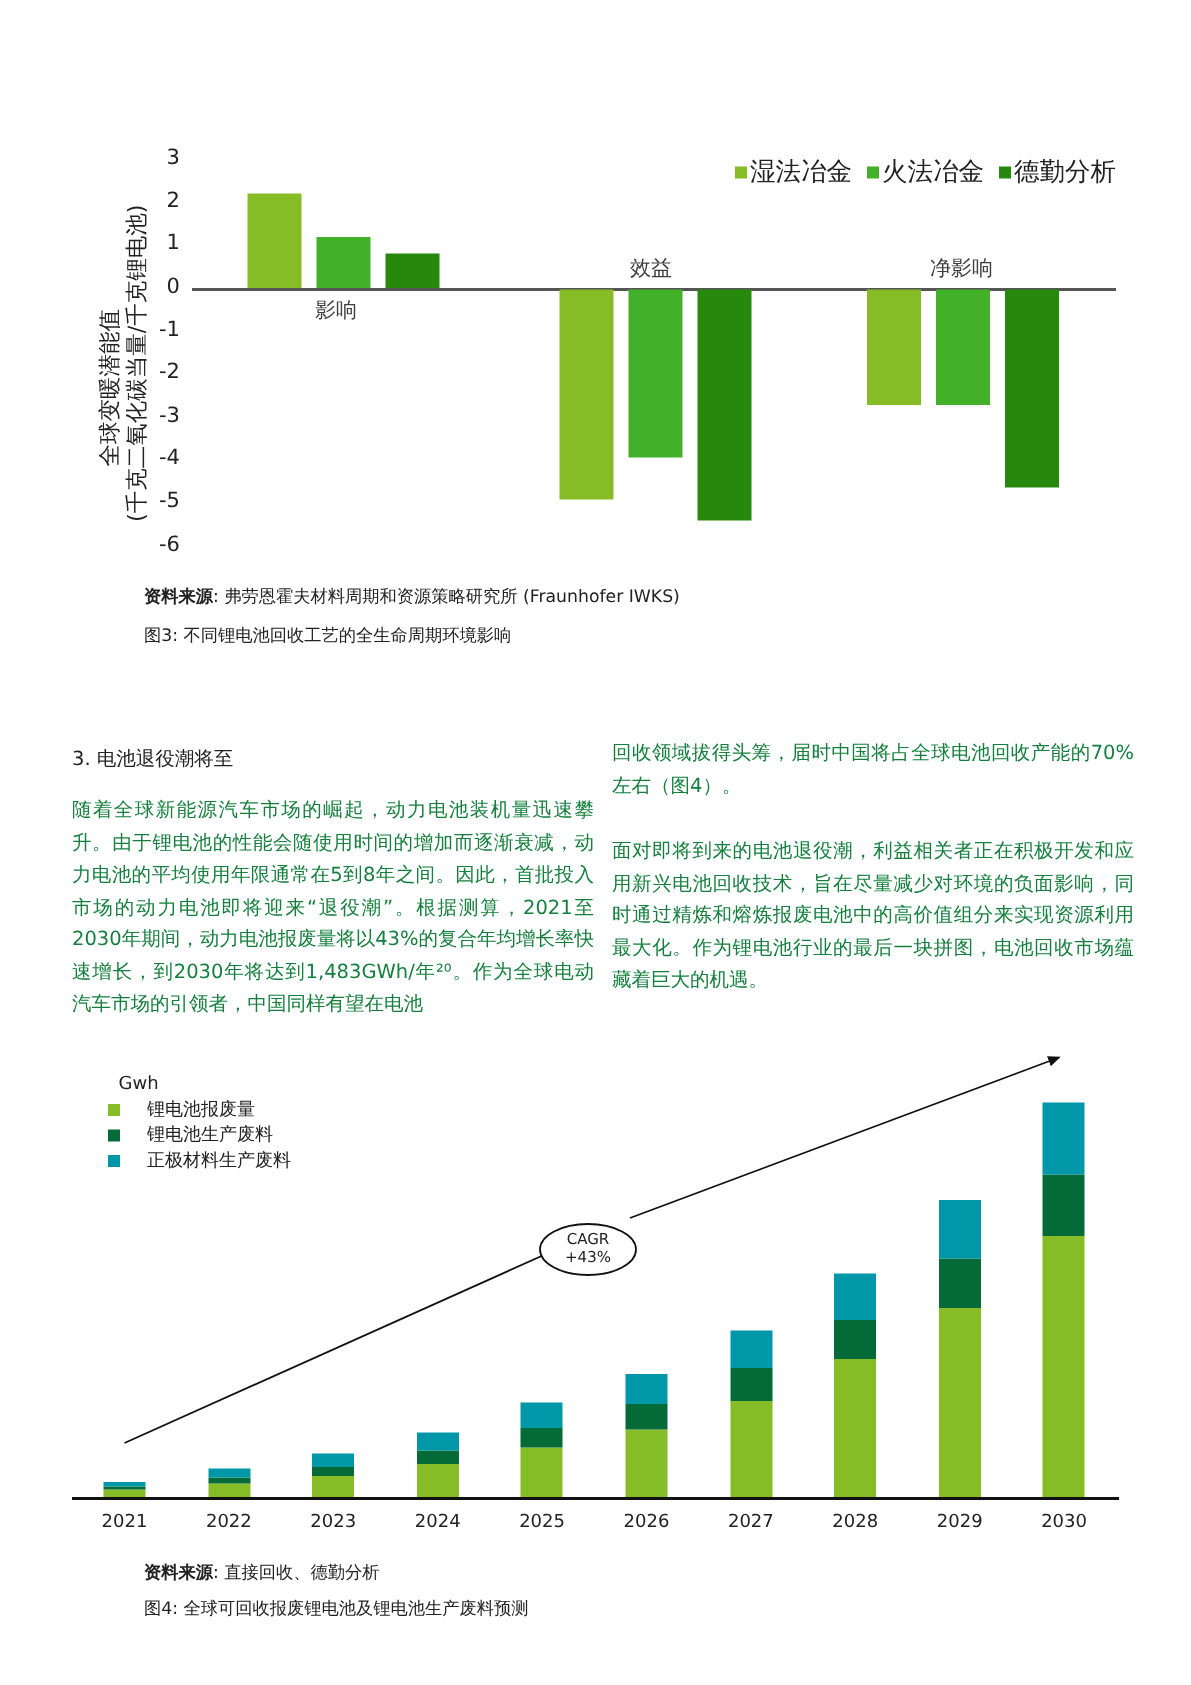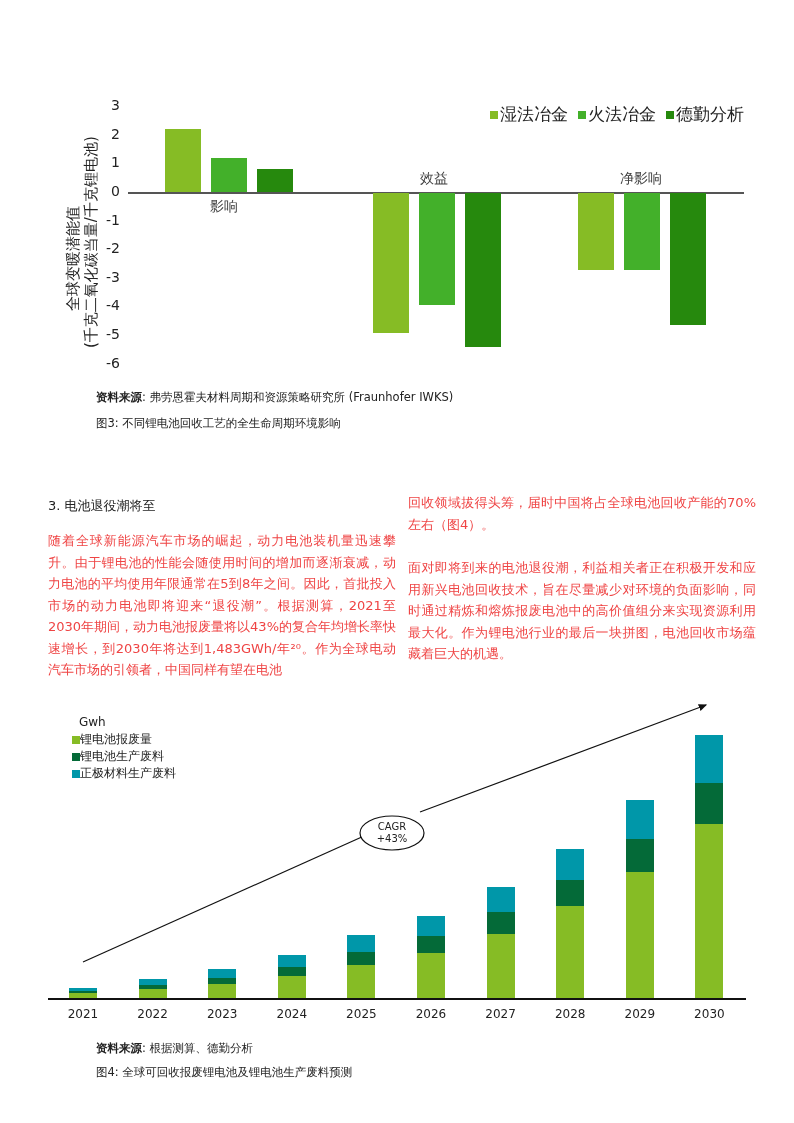--- a/index.html
+++ b/index.html
@@ -9,23 +9,23 @@
   .ytitle span{position:absolute;white-space:nowrap;font-size:15px;color:#222;transform-origin:left top;}
   .ytick{position:absolute;font-size:14px;color:#222;text-align:right;width:24px;}
   .bar{position:absolute;}
   .legend1{position:absolute;top:103px;left:490px;font-size:17px;display:flex;gap:10px;align-items:center;}
   .legend1 .it{display:flex;align-items:center;gap:2px;}
   .sw{display:inline-block;width:8px;height:8px;}
   .catlbl{position:absolute;font-size:14px;color:#404040;}
   .source{position:absolute;font-size:11.5px;color:#222;margin-left:48px;}
   .source b{font-weight:bold;}
   .heading{position:absolute;left:48px;top:497px;font-size:13px;font-weight:normal;}
-  .para{position:absolute;font-size:13px;line-height:21.5px;color:#ef4444;width:348px;text-align:justify;}
+  .para{position:absolute;font-size:13px;line-height:21.5px;color:#15803d;width:348px;text-align:justify;}
   .legend2{position:absolute;left:72px;top:714px;font-size:12px;line-height:17px;}
-  .legend2 .row{display:flex;align-items:center;gap:0;}
+  .legend2 .row{display:flex;align-items:center;gap:18px;}
   .xlbl{position:absolute;font-size:12px;width:50px;text-align:center;color:#222;}
 </style>
 </head>
 <body>
 
 <div class="abs" style="left:0;top:0;width:794px;height:380px;">
   <div class="ytitle">
     <span style="left:8px;top:195px;transform:rotate(-90deg);">全球变暖潜能值</span>
     <span style="left:26px;top:232px;transform:rotate(-90deg);">(千克二氧化碳当量/千克锂电池)</span>
   </div>
@@ -155,15 +155,15 @@
     <div class="xlbl" style="left: 266.8px; top: 1007px;">2024</div>
     <div class="xlbl" style="left: 336.4px; top: 1007px;">2025</div>
     <div class="xlbl" style="left: 406px; top: 1007px;">2026</div>
     <div class="xlbl" style="left: 475.6px; top: 1007px;">2027</div>
     <div class="xlbl" style="left: 545.2px; top: 1007px;">2028</div>
     <div class="xlbl" style="left: 614.8px; top: 1007px;">2029</div>
     <div class="xlbl" style="left: 684.4px; top: 1007px;">2030</div>
   </div>
 
 <div class="source" style="left:48px;top:1041px;">
-  <b>资料来源</b><span>: 根据测算、德勤分析</span>
+  <b>资料来源</b><span>: 直接回收、德勤分析</span>
 </div>
 <div class="source" style="left:48px;top:1065px;">图4: 全球可回收报废锂电池及锂电池生产废料预测</div>
 
 </body></html>

